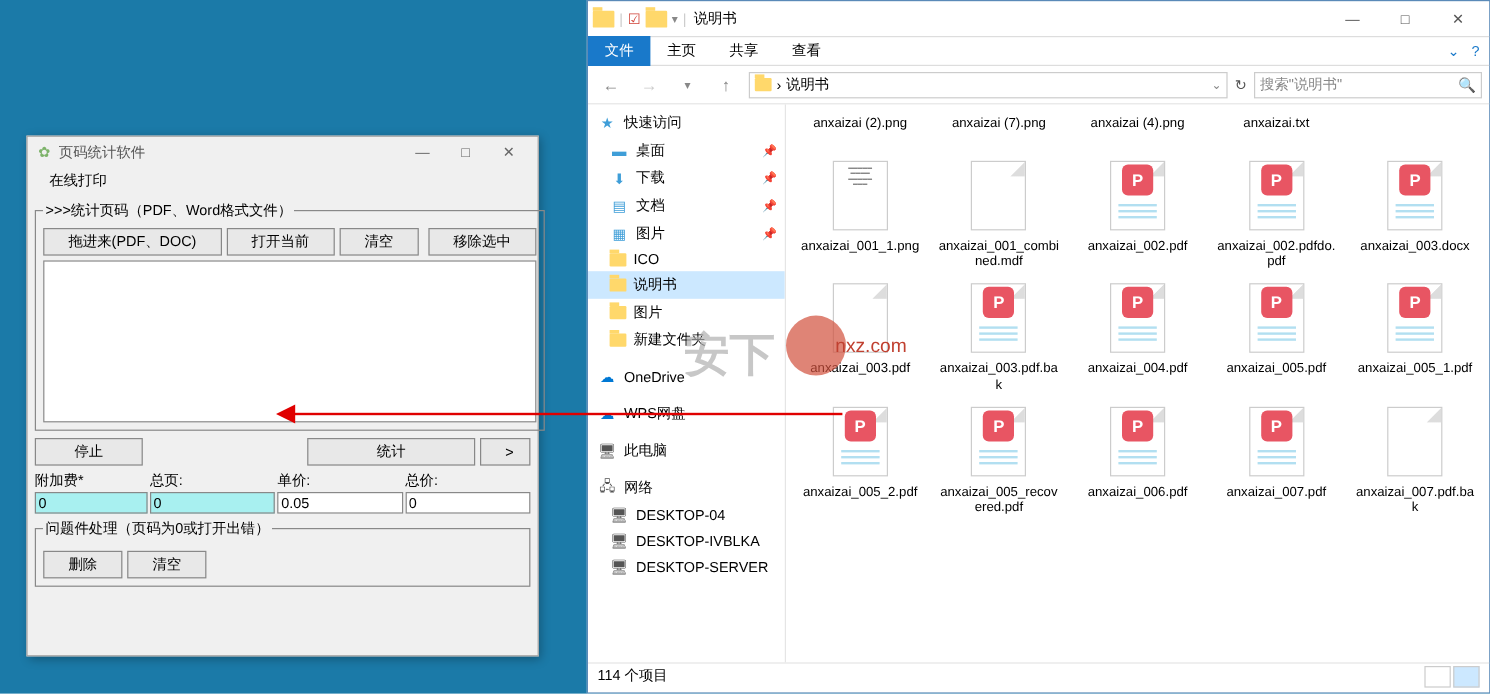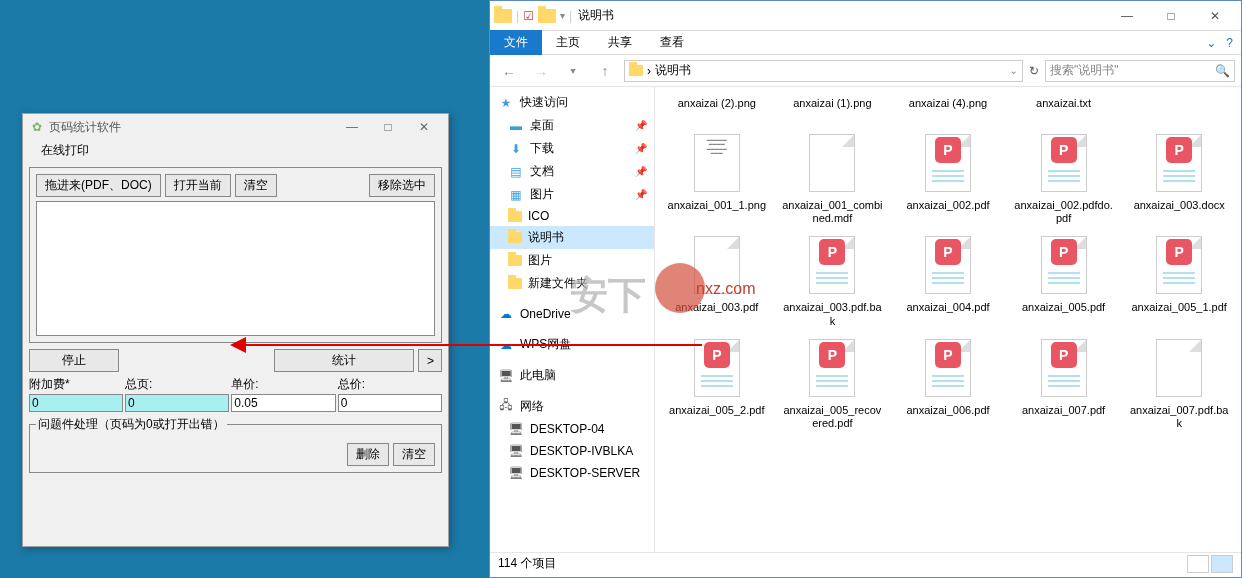--- a/index.html
+++ b/index.html
@@ -60,21 +60,21 @@
     fieldset {
       border: 1px solid #888;
       padding: 6px;
       margin-bottom: 6px;
     }
     legend { font-size: 12px; padding: 0 2px; }
     .btn-row { display: flex; gap: 4px; margin-bottom: 4px; }
     .w-btn {
       border: 1px solid #888;
       background: #e8e8e8;
-      padding: 2px 8px;
+      padding: 2px 20px;
       font-size: 12px;
       font-family: inherit;
       cursor: pointer;
       white-space: nowrap;
     }
     .list-area {
       width: 100%;
       height: 135px;
       background: #fff;
       border: 1px solid #888;
@@ -97,21 +97,20 @@
     .field input {
       border: 1px solid #888;
       padding: 1px 2px;
       font-size: 12px;
       font-family: inherit;
       width: 100%;
     }
     .field input.hl { background: #a8f0f0; }
     .bottom-btns {
       display: flex;
-      justify-content: flex-end;
       gap: 4px;
       margin-top: 4px;
     }
     
     
     .explorer {
       position: absolute;
       left: 489px;
       top: 0;
       width: 753px;
@@ -401,20 +400,21 @@
     <span>页码统计软件</span>
     <div class="app-titlebar-controls">
       <span class="app-tb-btn">—</span>
       <span class="app-tb-btn">□</span>
       <span class="app-tb-btn">✕</span>
     </div>
   </div>
   <div class="app-subheader">在线打印</div>
   <div class="app-body">
     <fieldset>
+      <legend>&gt;&gt;&gt;统计页码（PDF、Word格式文件）</legend>
       <div class="btn-row">
         <button class="w-btn">拖进来(PDF、DOC)</button>
         <button class="w-btn">打开当前</button>
         <button class="w-btn">清空</button>
         <span style="flex:1"></span>
         <button class="w-btn">移除选中</button>
       </div>
       <div class="list-area"></div>
     </fieldset>
 
@@ -574,21 +574,21 @@
         <span>DESKTOP-SERVER</span>
       </div>
     </div>
 
     <div class="file-grid" id="file-grid">
         <div class="file-row">
           <div class="file-item">
             <div class="file-label">anxaizai (2).png</div>
           </div>
           <div class="file-item">
-            <div class="file-label">anxaizai (1).png</div>
+            <div class="file-label">anxaizai (7).png</div>
           </div>
           <div class="file-item">
             <div class="file-label">anxaizai (4).png</div>
           </div>
           <div class="file-item">
             <div class="file-label">anxaizai.txt</div>
           </div>
         </div>
         <div class="file-row">
           <div class="file-item">

